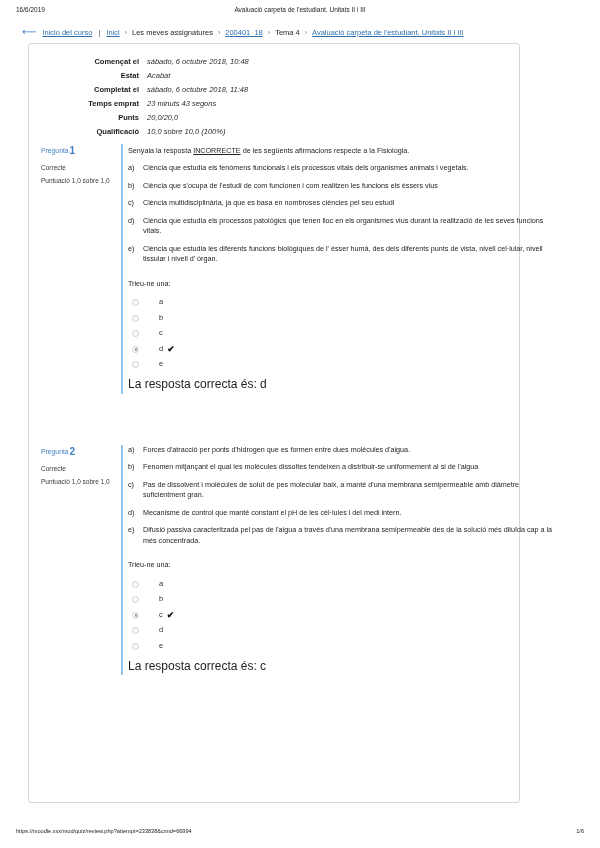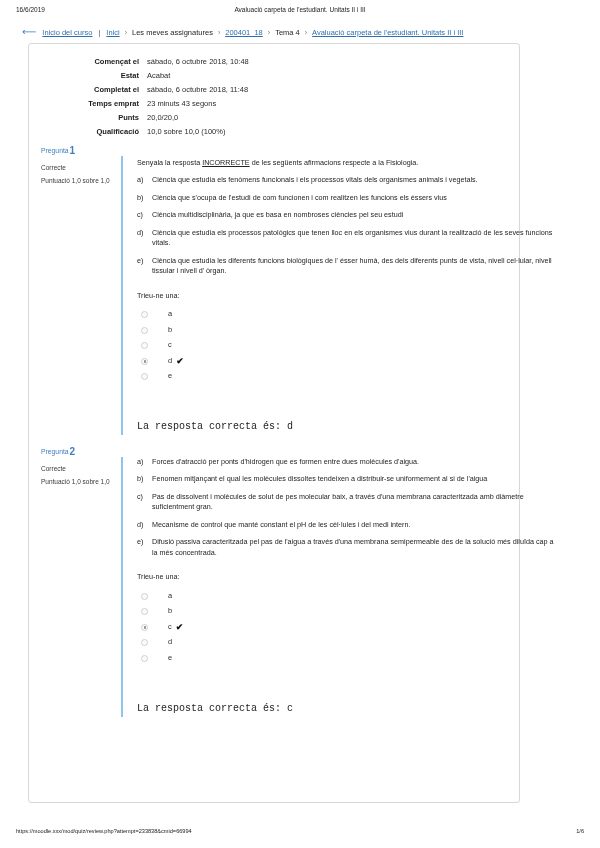--- a/index.html
+++ b/index.html
@@ -85,20 +85,21 @@
   }
   .summary-label {
     width: 118px;
     text-align: right;
     font-weight: bold;
     color: #1b1b1b;
     padding-right: 8px;
   }
   .summary-value {
     color: #2b2b2b;
+    font-style: italic;
   }
 
   
   .question {
     position: absolute;
     left: 0;
     width: 544px;
   }
   #question-1 { top: 100px; }
   #question-2 { top: 401px; }
@@ -122,24 +123,24 @@
     color: #3f7fbf;
     font-weight: bold;
     vertical-align: -1px;
     margin-left: 1px;
   }
   .q-side .q-state { margin-bottom: 4px; color: #3a3a3a; }
   .q-side .q-points { color: #3a3a3a; }
 
   .q-body {
     position: absolute;
-    left: 92px; top: 12px;
+    left: 92px; top: 0;
     width: 440px;
     border-left: 2px solid #8ec5ef;
-    padding-left: 14px;
+    padding-left: 5px;
     font-size: 7.2px;
     line-height: 1.45;
     color: #232323;
   }
   .q-stem { margin: 2px 0 7px 0; }
   .q-stem u { text-decoration: underline; }
 
   .opt-list {
     margin: 0 0 0 0;
     padding: 0;
@@ -190,24 +191,23 @@
   .radio-label { white-space: nowrap; }
   .tick {
     margin-left: 4px;
     font-size: 9px;
     color: #111;
     font-weight: bold;
     line-height: 1;
   }
 
   .correct-answer {
-    margin-top: 36px;
-    font-size: 10px;
+    margin-top: 4px;
+    font-size: 12px;
     color: #232323;
-    font-family: Liberation Mono, monospace;
   }
 
   
   .print-footer {
     position: absolute;
     bottom: 8px; left: 0; right: 0;
     height: 12px;
     font-size: 5.6px;
     color: #1b1b1b;
   }
@@ -340,21 +340,21 @@
         <li>
           <span class="opt-letter">a)</span>
           <span class="opt-text">Forces d'atracció per ponts d'hidrogen que es formen entre dues molècules d'aigua.</span>
         </li>
         <li>
           <span class="opt-letter">b)</span>
           <span class="opt-text">Fenomen mitjançant el qual les molècules dissoltes tendeixen a distribuir-se uniformement al si de l'aigua</span>
         </li>
         <li>
           <span class="opt-letter">c)</span>
-          <span class="opt-text">Pas de dissolvent i molècules de solut de pes molecular baix, a través d'una membrana caracteritzada amb diàmetre suficientment gran.</span>
+          <span class="opt-text">Pas de dissolvent i molècules de solut de pes molecular baix, a manté d'una membrana semipermeable amb diàmetre suficientment gran.</span>
         </li>
         <li>
           <span class="opt-letter">d)</span>
           <span class="opt-text">Mecanisme de control que manté constant el pH de les cèl·lules i del medi intern.</span>
         </li>
         <li>
           <span class="opt-letter">e)</span>
           <span class="opt-text">Difusió passiva caracteritzada pel pas de l'aigua a través d'una membrana semipermeable des de la solució més diluïda cap a la més concentrada.</span>
         </li>
       </ul>

